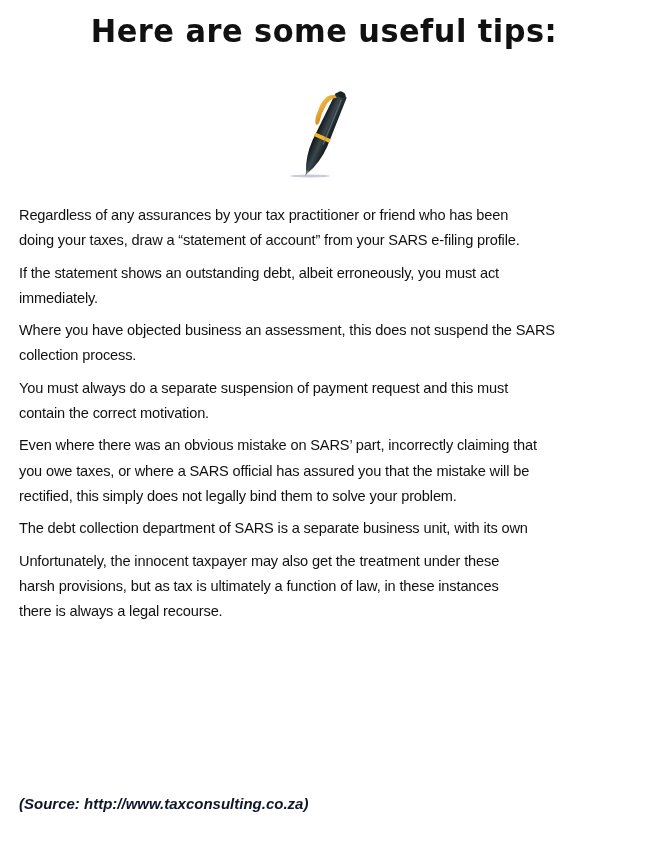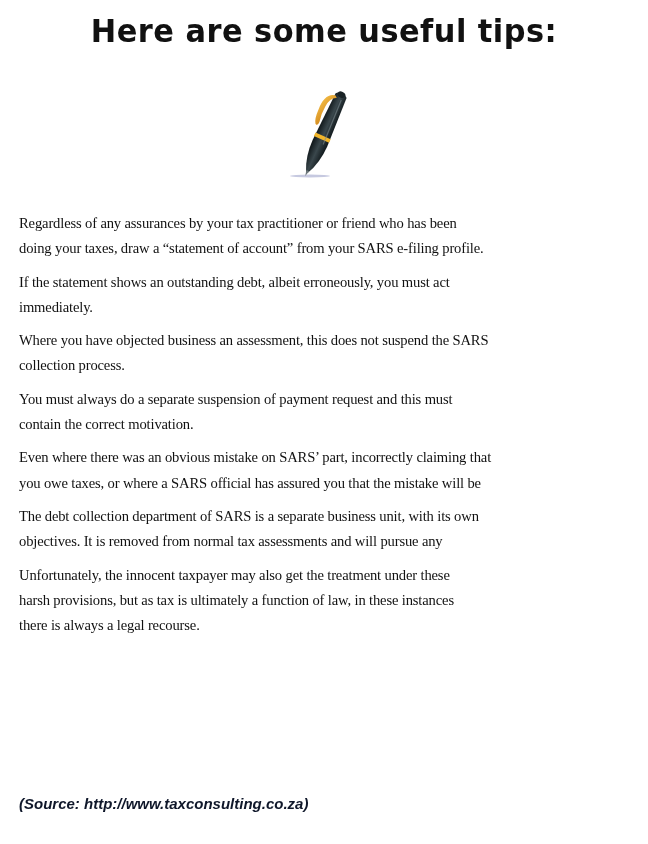--- a/index.html
+++ b/index.html
@@ -8,21 +8,21 @@
     position: absolute; left: 0; top: 12px; width: 648px; text-align: center;
     font-family: "DejaVu Sans", sans-serif; font-weight: bold; font-size: 32px;
     color: #111111; letter-spacing: 0.5px; transform: scaleX(0.95);
   }
   .pen { position: absolute; left: 278px; top: 84px; width: 92px; height: 98px; }
   .content {
     position: absolute; left: 19px; top: 203px; width: 620px;
     font-family: "Liberation Sans", sans-serif; font-size: 14.6px; color: #111111;
     letter-spacing: -0.15px;
   }
-  .para { margin: 8px 0 7px 0; font-family: Liberation Serif, serif; }
+  .para { margin: 0 0 7px 0; }
   .line { display: block; height: 25.3px; line-height: 25.3px; white-space: nowrap; }
   .source {
     position: absolute; left: 19px; top: 795px;
     font-family: "Liberation Sans", sans-serif; font-size: 15px; font-weight: bold;
     font-style: italic; color: #0f172a; white-space: nowrap;
   }
 </style>
 </head>
 <body>
 
@@ -72,24 +72,24 @@
     <span class="line">Where you have objected business an assessment, this does not suspend the SARS</span>
     <span class="line">collection process.</span>
   </p>
   <p class="para">
     <span class="line">You must always do a separate suspension of payment request and this must</span>
     <span class="line">contain the correct motivation.</span>
   </p>
   <p class="para">
     <span class="line">Even where there was an obvious mistake on SARS’ part, incorrectly claiming that</span>
     <span class="line">you owe taxes, or where a SARS official has assured you that the mistake will be</span>
+    <span class="line">rectified, this simply does not legally bind them to solve your problem.</span>
   </p>
   <p class="para">
     <span class="line">The debt collection department of SARS is a separate business unit, with its own</span>
-    <span class="line">objectives. It is removed from normal tax assessments and will pursue any</span>
   </p>
   <p class="para">
     <span class="line">Unfortunately, the innocent taxpayer may also get the treatment under these</span>
     <span class="line">harsh provisions, but as tax is ultimately a function of law, in these instances</span>
     <span class="line">there is always a legal recourse.</span>
   </p>
 </div>
 
 <div class="source">(Source: http://www.taxconsulting.co.za)</div>
 

